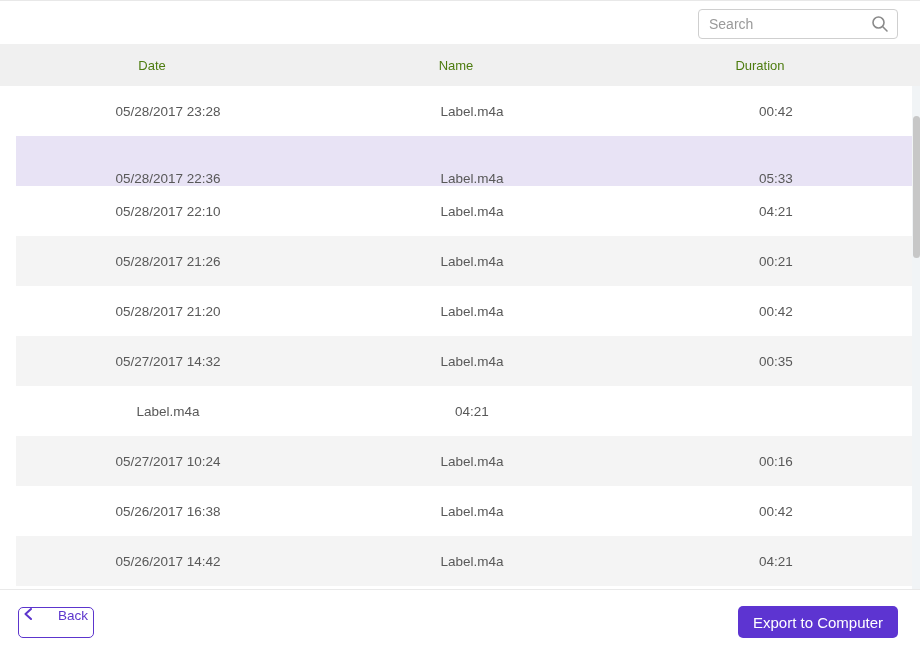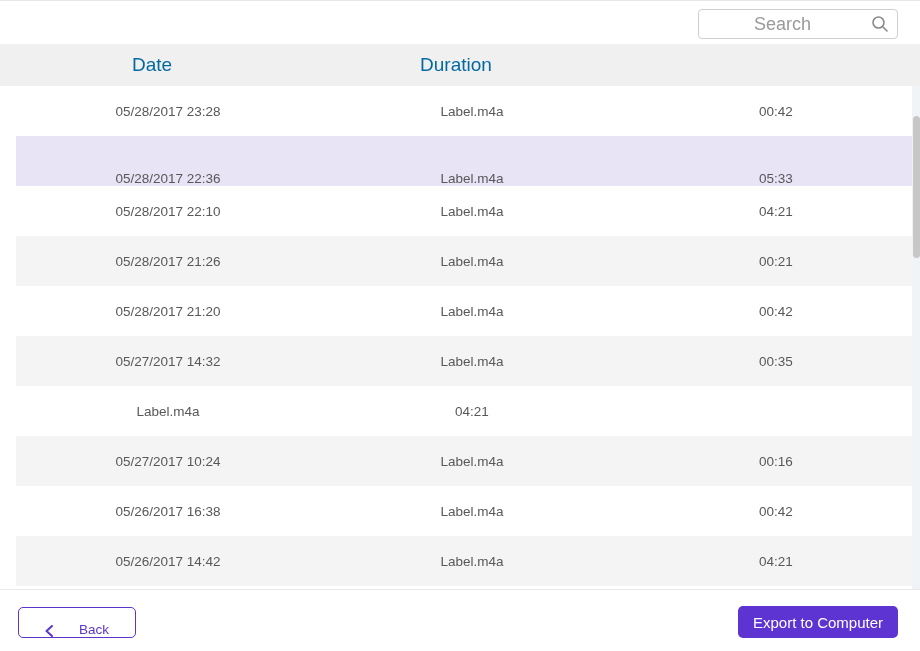--- a/index.html
+++ b/index.html
@@ -5,48 +5,48 @@
   * { margin: 0; padding: 0; box-sizing: border-box; }
   html, body { width: 920px; height: 651px; overflow: hidden; background: #ffffff; }
   body { font-family: "Liberation Sans", "DejaVu Sans", sans-serif; }
   .app { position: relative; width: 920px; height: 651px; background: #fff; border-top: 1px solid #e8e8e8; }
 
   
   .topbar { position: absolute; top: 0; left: 0; width: 920px; height: 43px; background: #fff; }
   .search-box { position: absolute; top: 8px; right: 22px; width: 200px; height: 30px;
                 border: 1px solid #cfcfcf; border-radius: 4px; background: #fff; }
   .search-box input { position: absolute; left: 10px; top: 0; width: 160px; height: 28px;
-                border: none; outline: none; font-size: 18px; color: #a21caf;
-                font-family: "Liberation Sans", sans-serif; background: transparent; margin-left: 45px; }
+                border: none; outline: none; font-size: 14px; color: #a21caf;
+                font-family: "Liberation Sans", sans-serif; background: transparent; }
   .search-box input::placeholder { color: #9a9a9a; }
   .search-icon { position: absolute; right: 8px; top: 5px; width: 18px; height: 18px; cursor: pointer; }
 
   
   .table-header { position: absolute; top: 43px; left: 0; width: 920px; height: 42px;
                 background: #f0f0f0; display: flex; align-items: center; }
-  .table-header .cell { width: 304px; text-align: center; font-size: 19px; color: #0369a1; }
+  .table-header .cell { width: 304px; text-align: center; font-size: 13px; color: #4d7c0f; }
 
   
   .table-body { position: absolute; top: 85px; left: 16px; width: 920px; }
   .row { display: flex; align-items: center; height: 50px; width: 920px; background: #ffffff; cursor: pointer; }
   .row:nth-child(even) { background: #f4f4f4; }
   .row.selected { background: #e8e3f5; align-items: flex-end; }
   .cell { width: 304px; text-align: center; font-size: 13.5px; color: #585858; }
 
   
   .scrollbar-track { position: absolute; top: 85px; right: 0; width: 8px; height: 503px; background: #f1f4f6; }
   .scrollbar-thumb { position: absolute; top: 30px; left: 0.5px; width: 7px; height: 142px;
                 background: #c7c7c7; border-radius: 4px; cursor: pointer; }
 
   
   .divider { position: absolute; top: 588px; left: 0; width: 920px; height: 1px; background: #e9e9e9; }
   .footer { position: absolute; top: 589px; left: 0; width: 920px; height: 62px; background: #fff; }
-  .back-btn { position: absolute; left: 18px; top: 17px; width: 118px; height: 31px;
+  .back-btn { position: absolute; left: 18px; top: 17px; width: 76px; height: 31px;
                 background: #fff; border: 1.5px solid #5c35cd; border-radius: 5px;
-                display: flex; align-items: flex-end; justify-content: center; gap: 26px;
+                display: flex; align-items: flex-start; justify-content: center; gap: 26px;
                 color: #5c35cd; font-size: 13.5px; cursor: pointer;
                 font-family: "Liberation Sans", sans-serif; }
   .back-btn svg { display: block; }
   .export-btn { position: absolute; right: 22px; top: 16px; width: 160px; height: 32px;
                 background: #5d34d1; border: none; border-radius: 5px;
                 color: #ffffff; font-size: 15px; cursor: pointer;
                 font-family: "Liberation Sans", sans-serif; }
 </style>
 </head>
 <body>
@@ -60,20 +60,21 @@
         <svg width="18" height="18" viewBox="0 0 18 18">
           <circle cx="7.5" cy="7.5" r="5.5" fill="none" stroke="#8a8a8a" stroke-width="1.6"></circle>
           <line x1="11.8" y1="11.8" x2="16" y2="16" stroke="#8a8a8a" stroke-width="1.6" stroke-linecap="round"></line>
         </svg>
       </span>
     </div>
   </div>
 
   <div class="table-header">
     <div class="cell">Date</div>
+    <div class="cell">Name</div>
     <div class="cell">Duration</div>
   </div>
 
   <div class="table-body">
     <div class="row">
       <div class="cell date">05/28/2017 23:28</div>
       <div class="cell name">Label.m4a</div>
       <div class="cell duration">00:42</div>
     </div>
 

